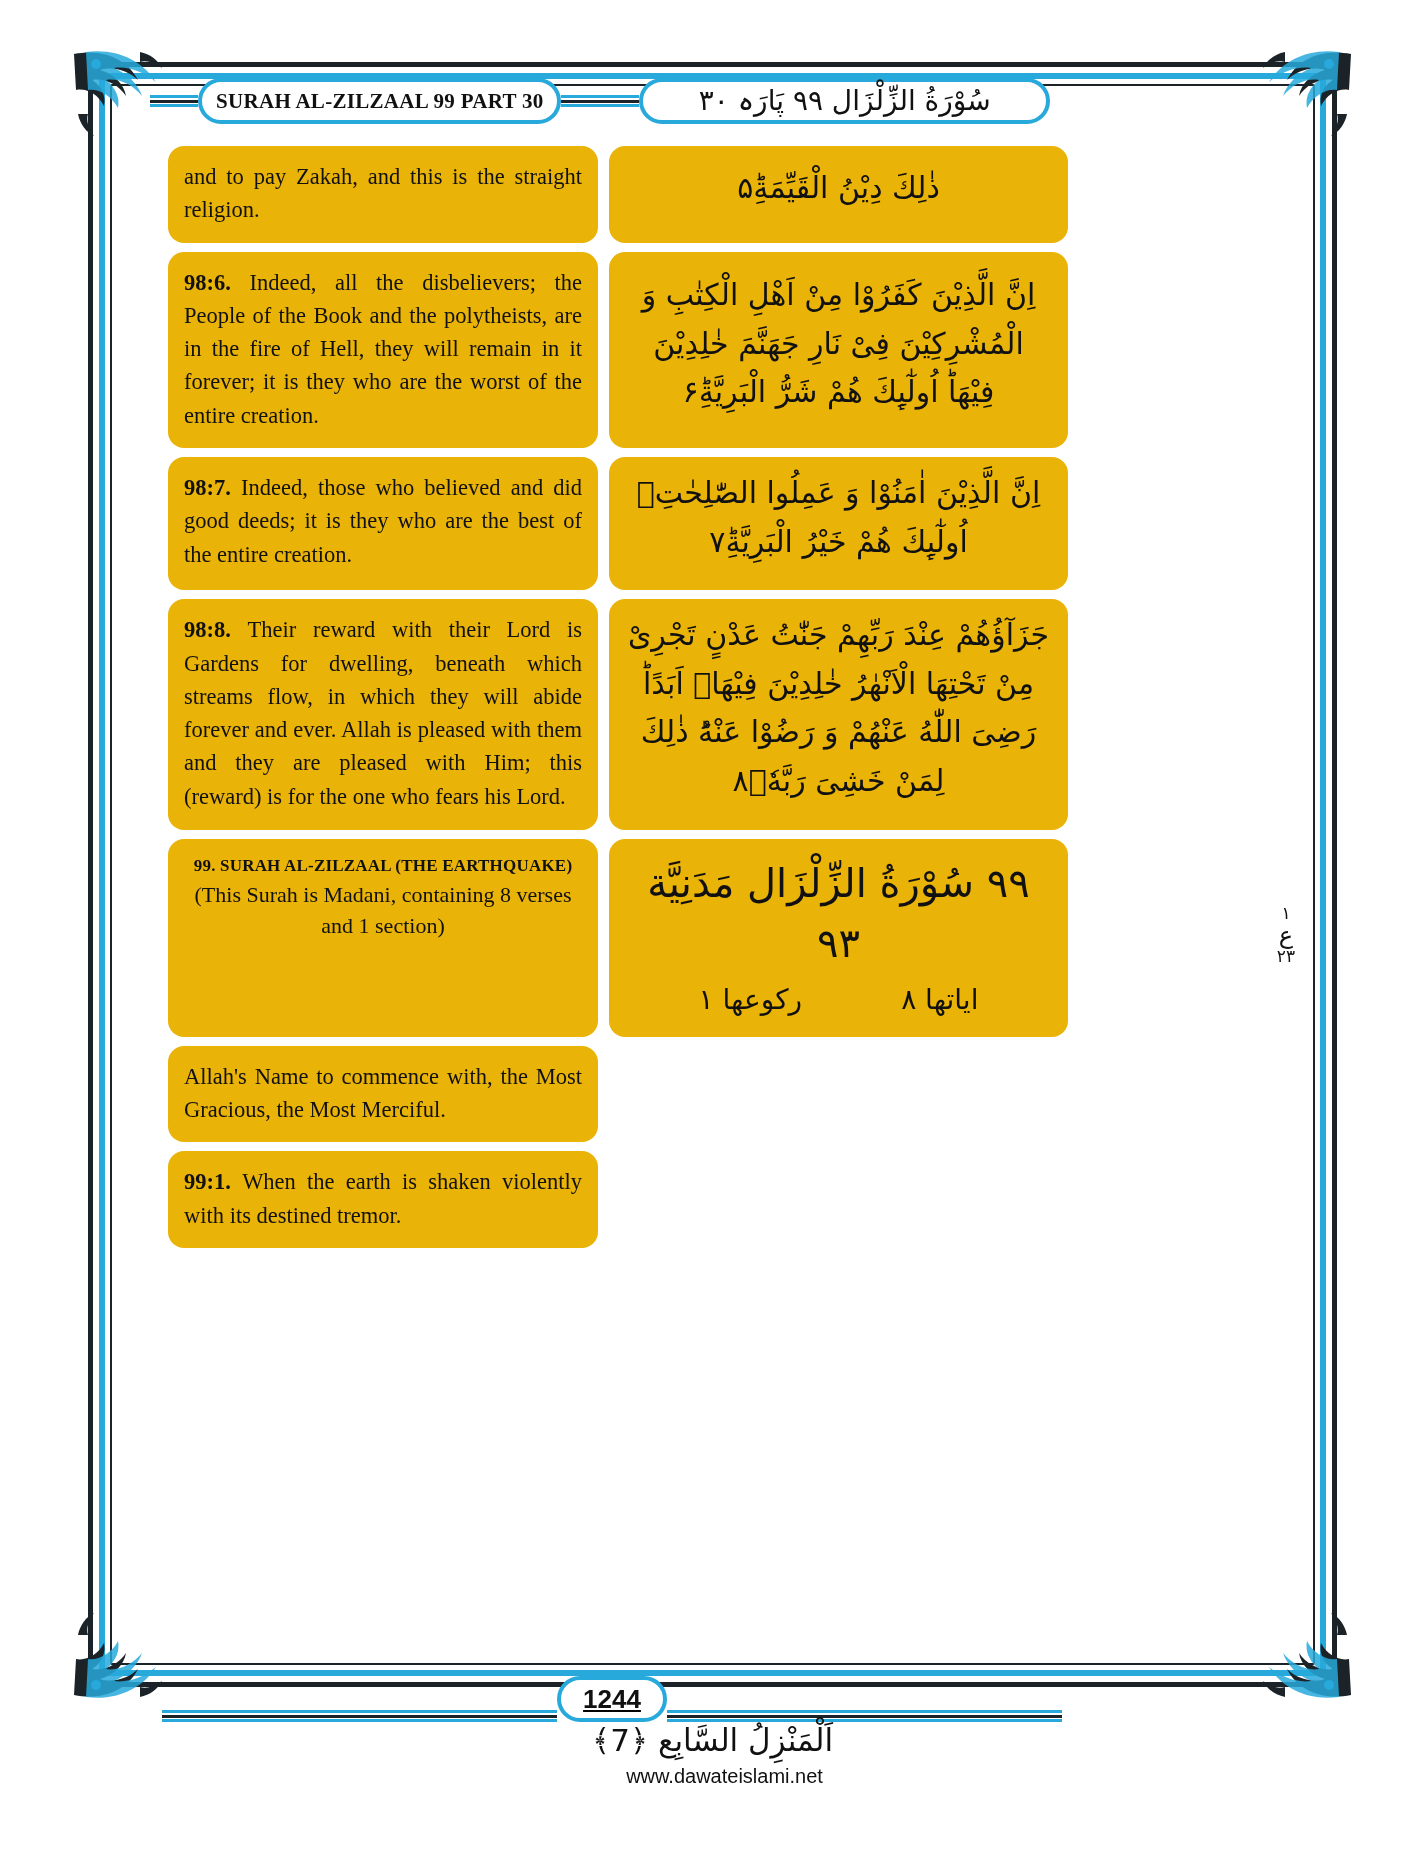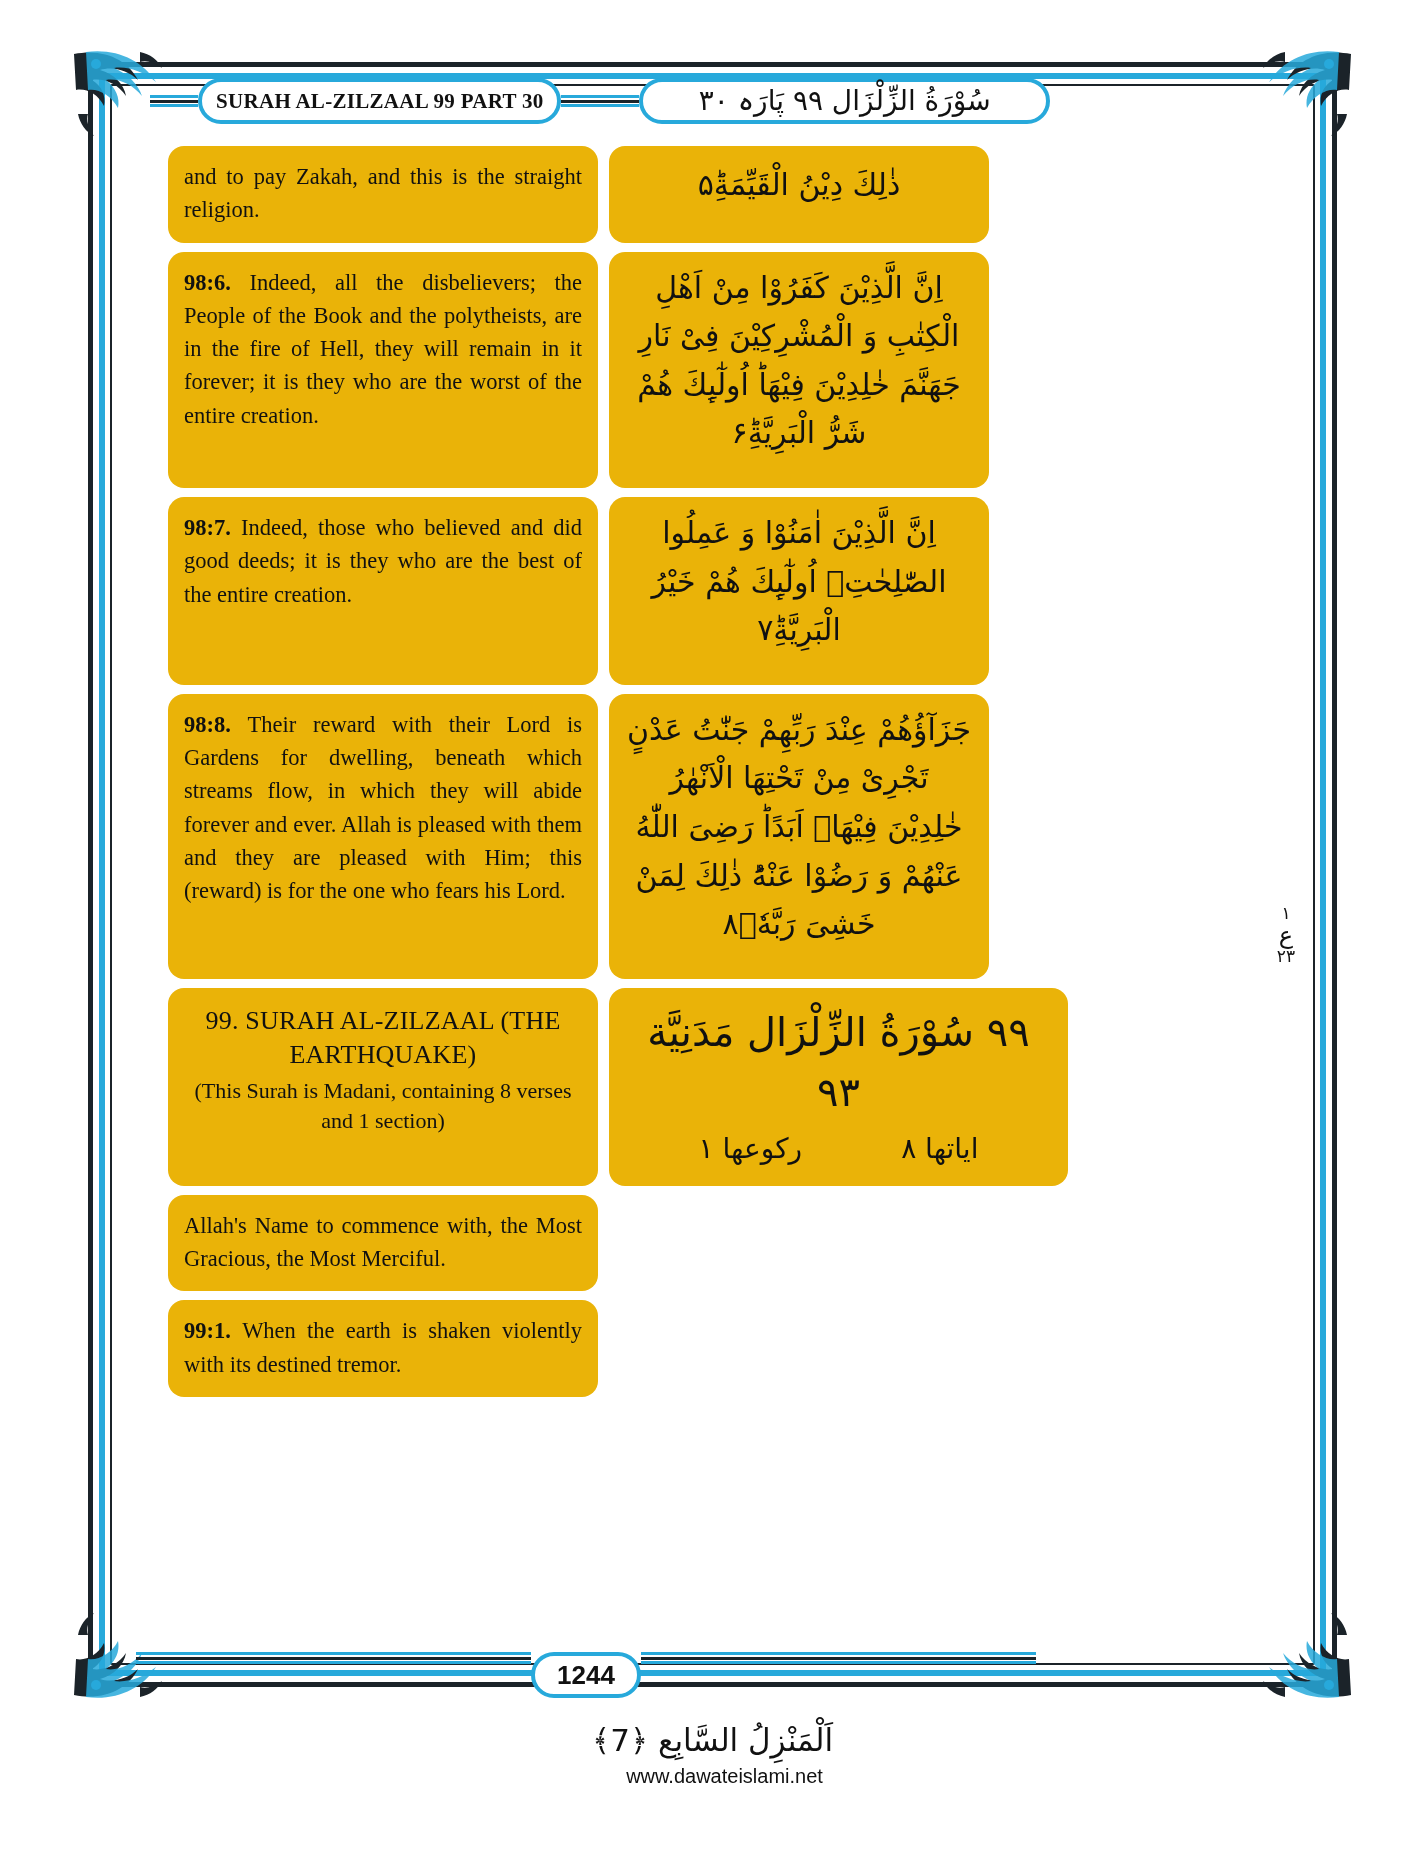--- a/index.html
+++ b/index.html
@@ -121,44 +121,44 @@
     padding:14px 16px 16px 16px;
     text-align:justify;
     text-justify:inter-word;
     font-family:"Liberation Serif", serif;
     font-size:22.5px;
     line-height:1.48;
     color:#111;
     hyphens:none;
   }
   .cell-ar{
-    width:380px;
-    padding:12px 18px 30px 18px;
+    width:459px;
+    padding:12px 18px 24px 18px;
     direction:rtl;
     text-align:center;
     font-family:"DejaVu Sans", sans-serif;
     font-size:30px;
     line-height:1.62;
     color:#111;
     display:flex;
     align-items:center;
     justify-content:center;
   }
   .cell-en .vnum{font-weight:bold;}
 
   
   .surah-en{
     text-align:center;
     font-family:"Liberation Serif", serif;
     color:#111;
     padding:16px 14px 18px 14px;
   }
   .surah-en .t1{
-    font-weight:normal;
-    font-size:26px;
+    font-weight:bold;
+    font-size:17px;
     line-height:1.33;
     letter-spacing:.2px;
   }
   .surah-en .t2{
     font-size:22px;
     line-height:1.38;
     margin-top:3px;
   }
   .surah-ar{
     direction:rtl;
@@ -187,24 +187,25 @@
     color:#111;
     z-index:5;
     line-height:1.05;
   }
   #ruku-marker .rk{font-size:17px;display:block;}
   #ruku-marker .rk-mid{font-size:24px;display:block;}
 
   
   #footer-bar{
     position:absolute;
-    left:136px;top:1652px;
+    left:162px;top:1652px;
     width:900px;height:70px;
-    display:flex;align-items:flex-start;
+    display:flex;align-items:flex-end;
     z-index:6;
+    text-decoration:underline;
   }
   #page-number{
     font-family:"Liberation Sans", sans-serif;
     font-weight:bold;
     font-size:26px;
     color:#111;
   }
   #footer-sub{
     position:absolute;
     left:0;right:0;top:1722px;

